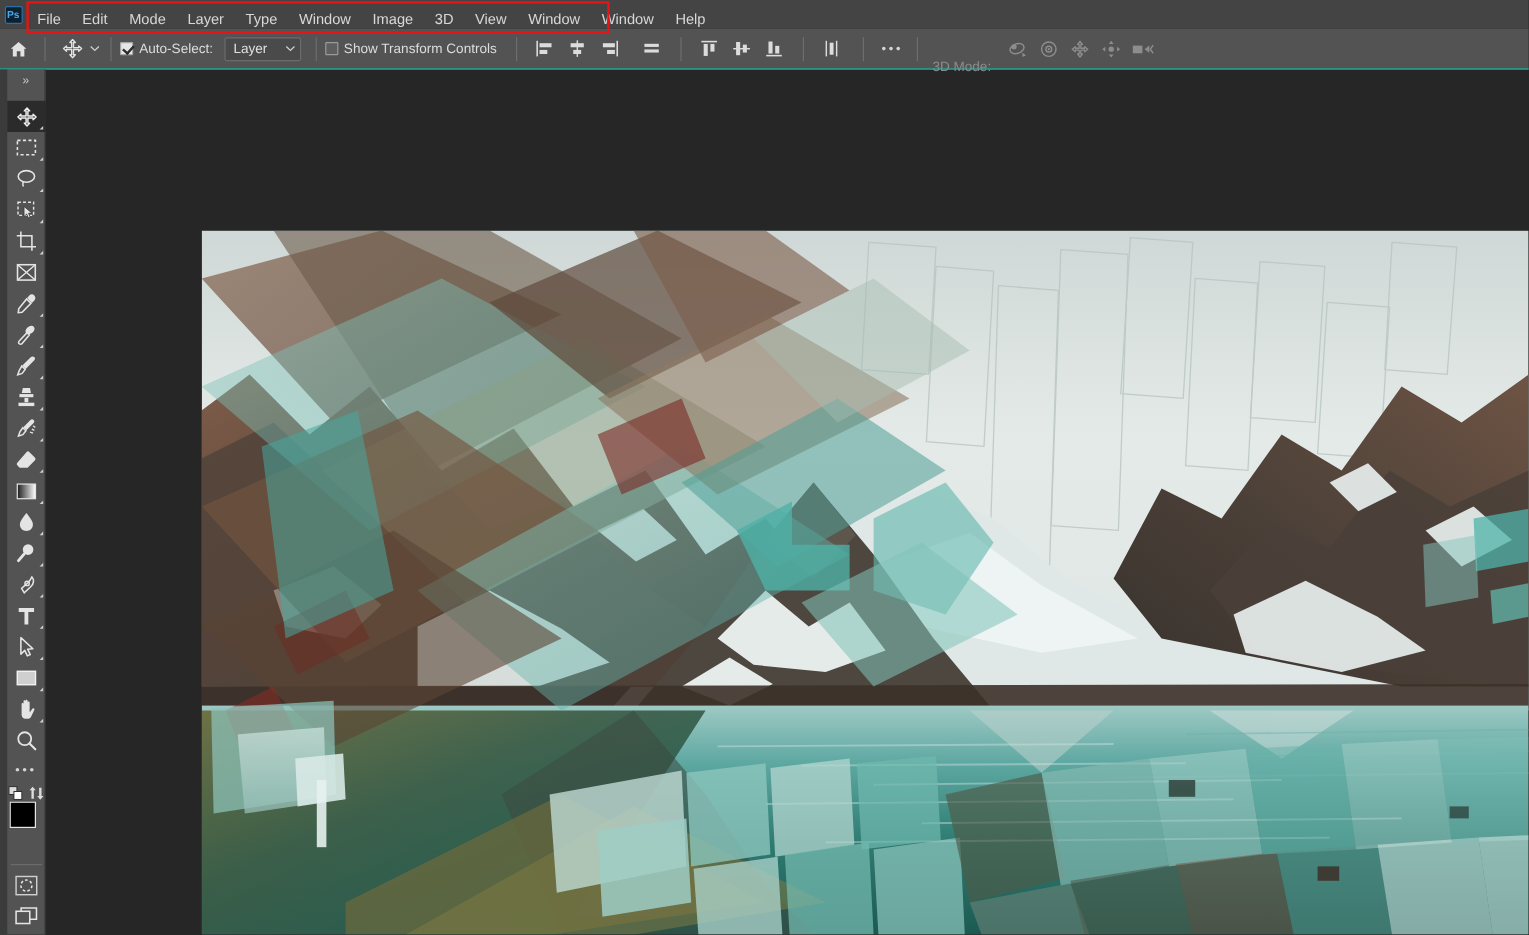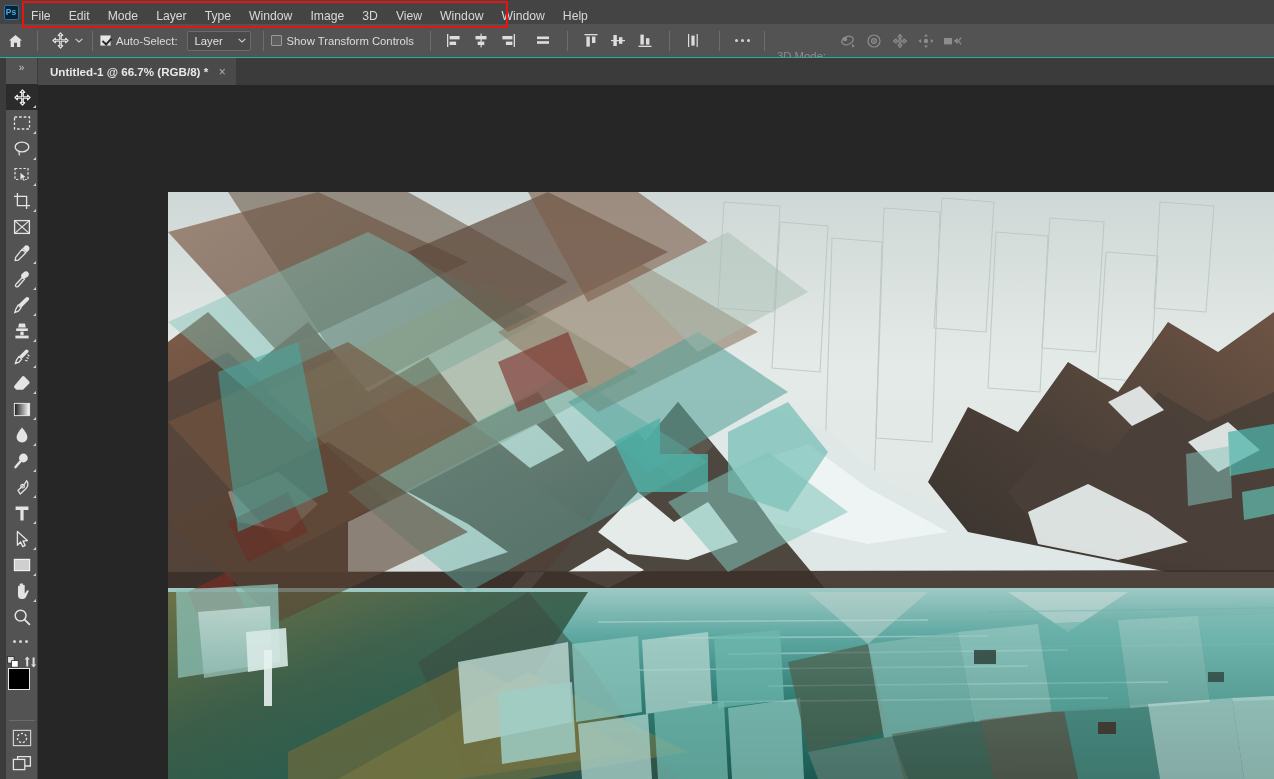--- a/index.html
+++ b/index.html
@@ -364,26 +364,20 @@
       <div class="icon-btn">
         <svg width="20" height="16" viewBox="0 0 20 16" aria-hidden="true">
           <rect x="2" y="5" width="8" height="6.4" fill="#8d8d8d"></rect>
           <path d="M11.8 8 l4 -3 v6 z" fill="#8d8d8d"></path>
           <path d="M19 4.6 L16.6 8 L19 11.4" fill="none" stroke="#8d8d8d" stroke-width="1.2"></path>
         </svg>
       </div>
     </div>
   </div>
 
-  <div class="tabbar">
-    <div class="doctab">
-      <span class="doctab-title">Untitled-1 @ 66.7% (RGB/8) *</span>
-      <span class="tab-close">×</span>
-    </div>
-  </div>
 
   <div class="toolbar">
     <div class="tb-dark-strip"></div>
     <div class="tb-expand">»</div>
 
     <div class="tool-list">
 
       <div class="tool active">
         <svg width="17" height="17" viewBox="0 0 18 18" aria-hidden="true">
           <path d="M9 1 L11.4 3.6 L9.8 3.6 L9.8 8.2 L14.4 8.2 L14.4 6.6 L17 9 L14.4 11.4 L14.4 9.8 L9.8 9.8 L9.8 14.4 L11.4 14.4 L9 17 L6.6 14.4 L8.2 14.4 L8.2 9.8 L3.6 9.8 L3.6 11.4 L1 9 L3.6 6.6 L3.6 8.2 L8.2 8.2 L8.2 3.6 L6.6 3.6 Z" fill="none" stroke="#f0f0f0" stroke-width="1.3" stroke-linejoin="round"></path>

